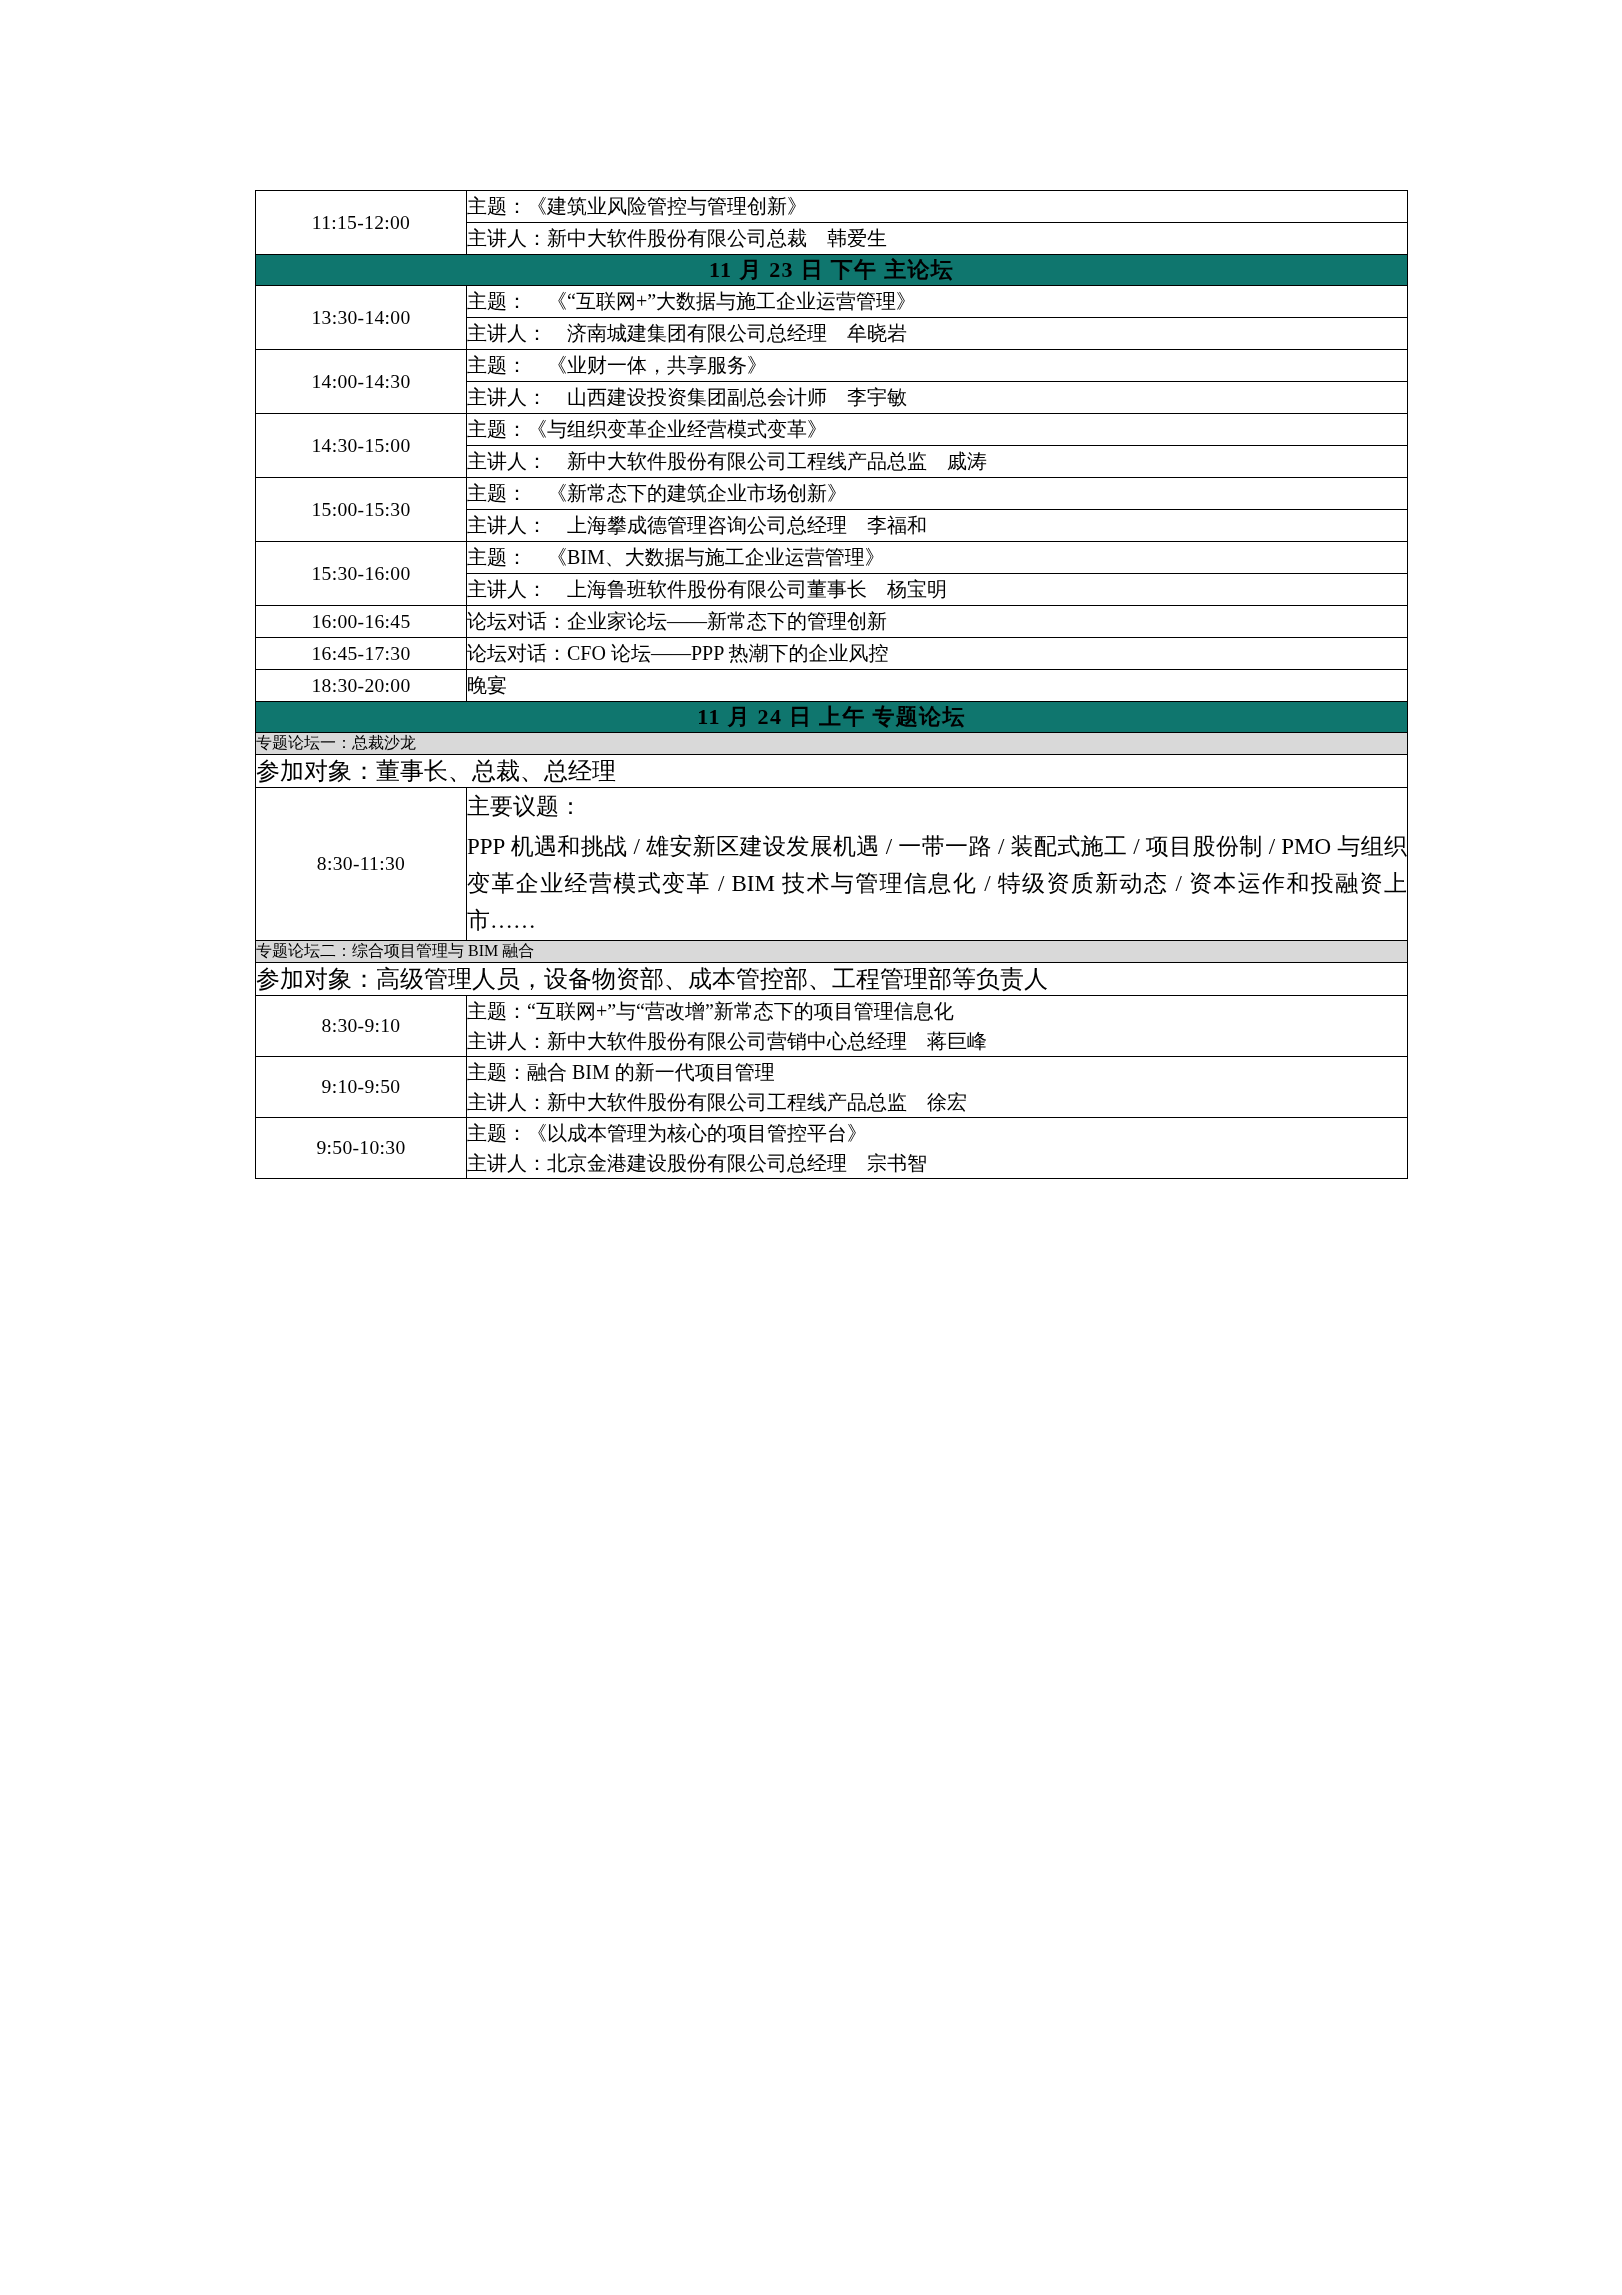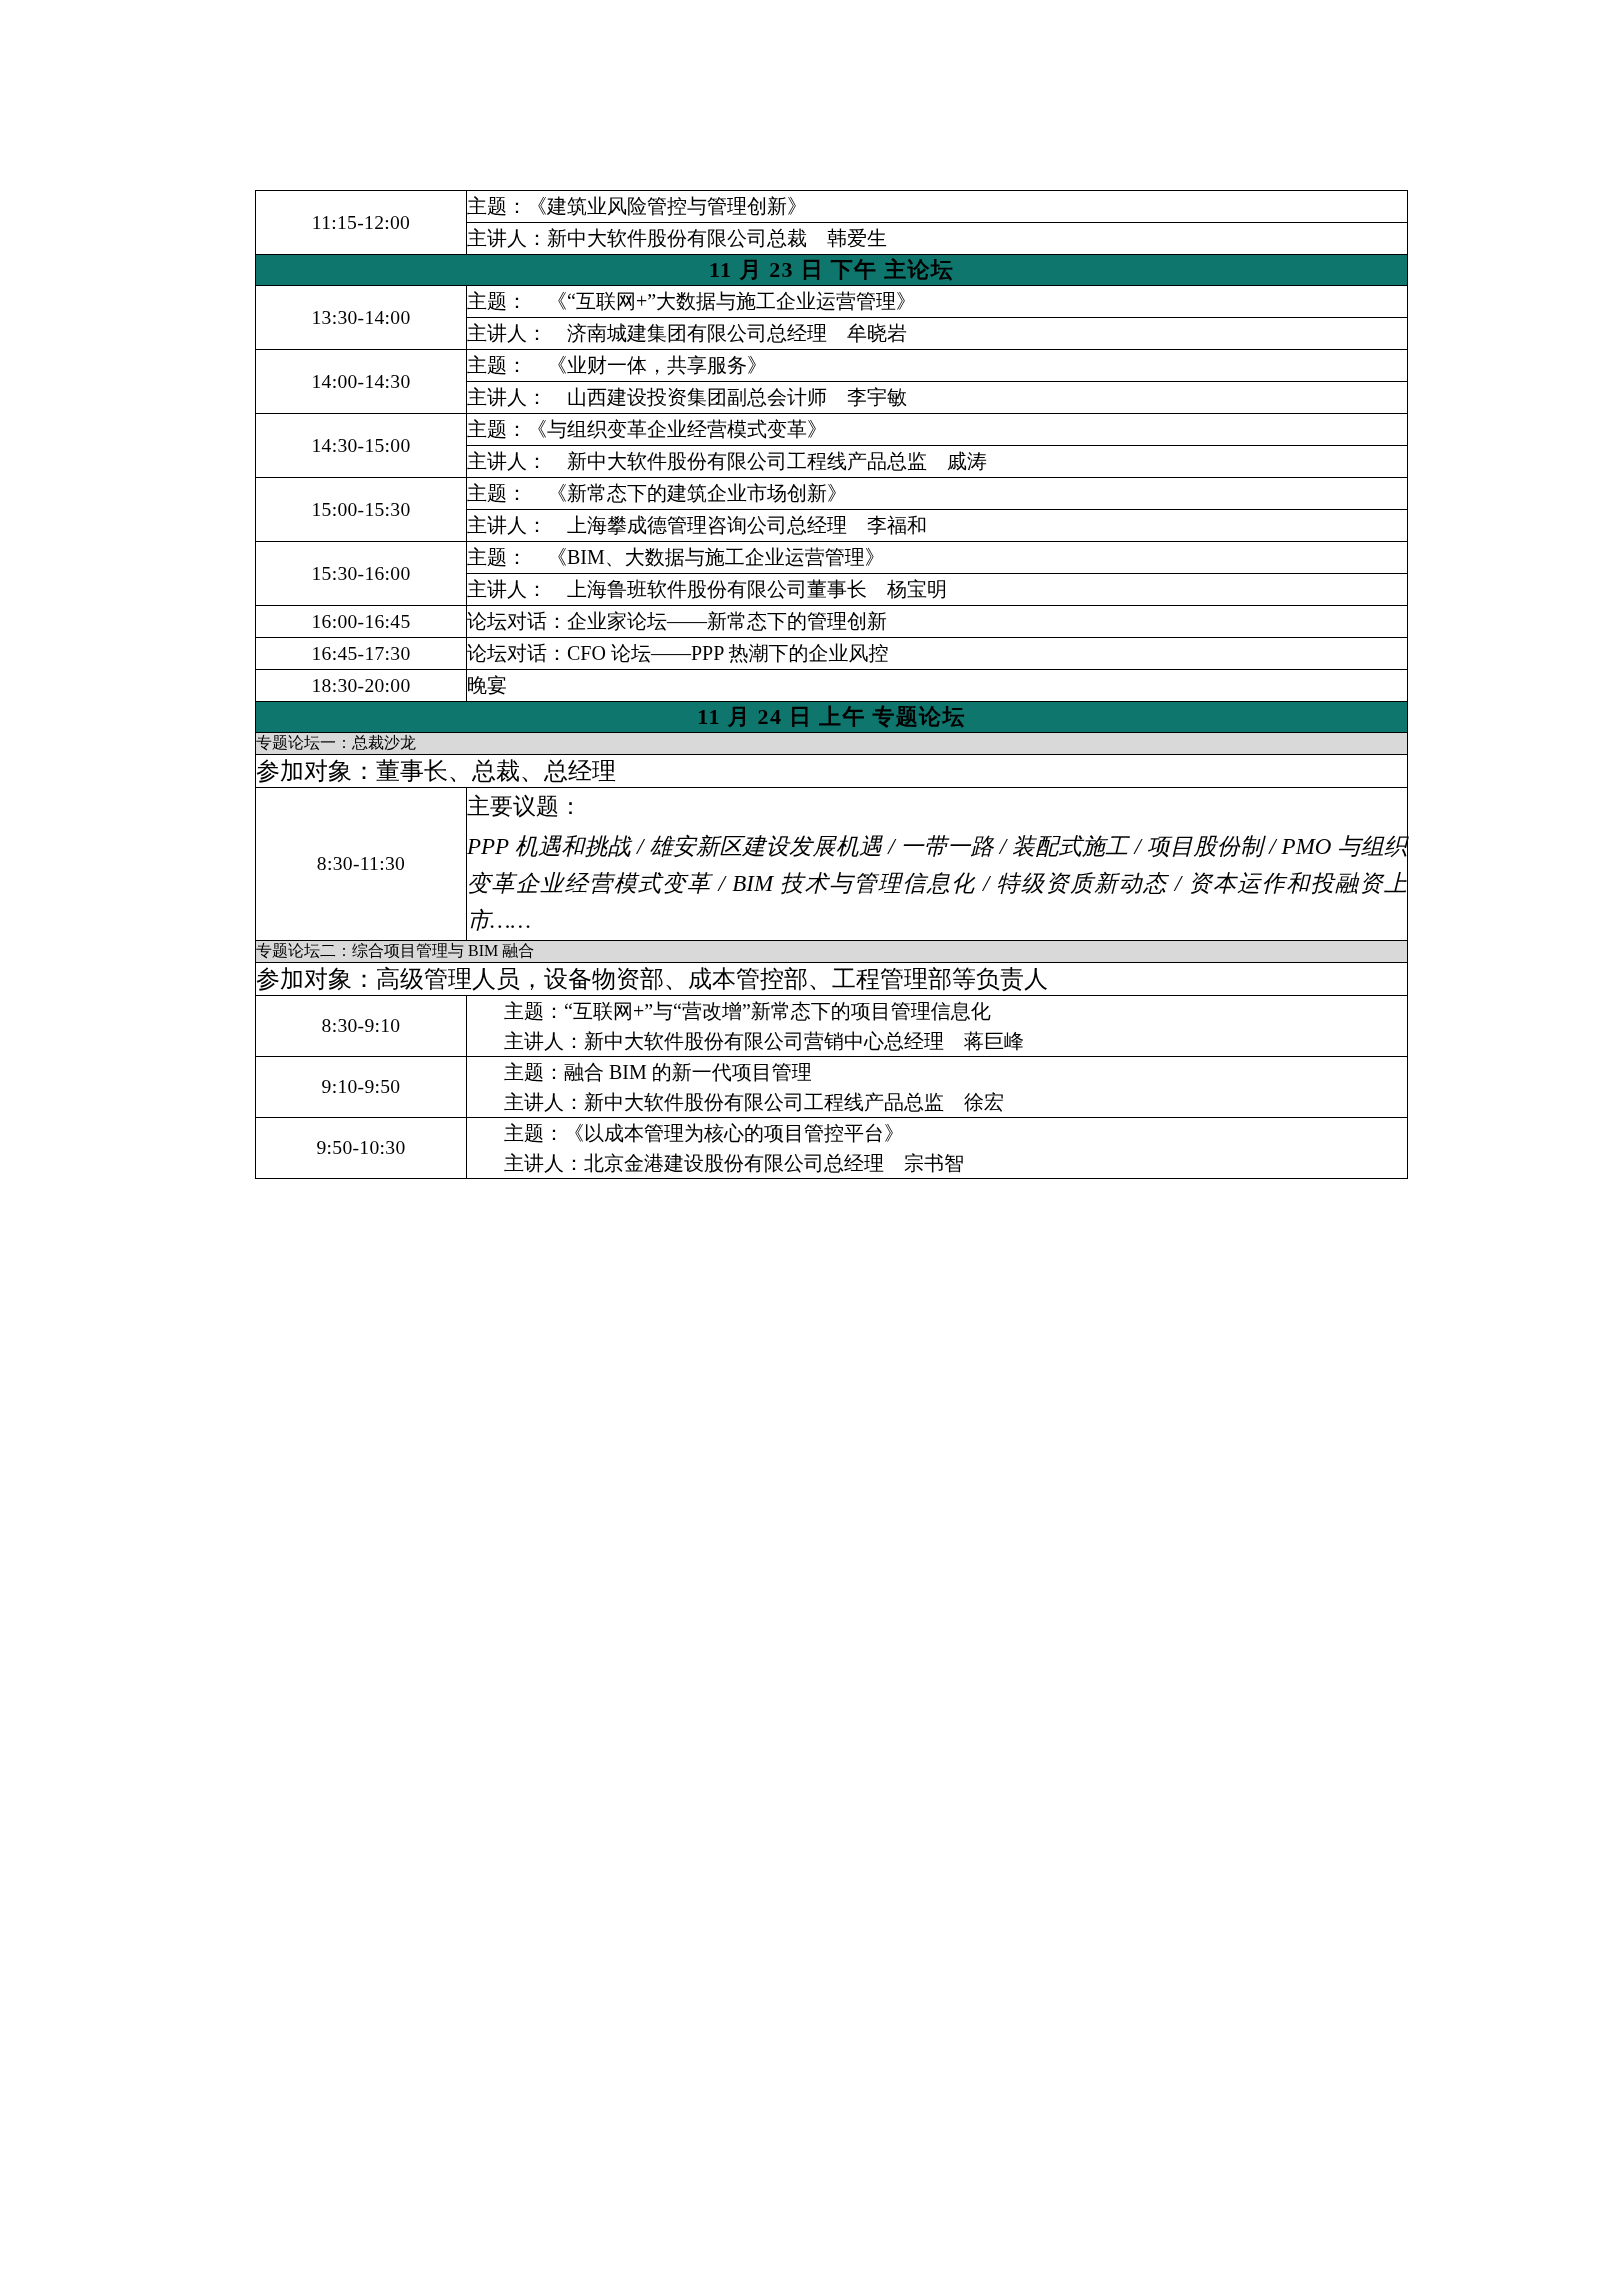--- a/index.html
+++ b/index.html
@@ -68,28 +68,27 @@
   }
   .multi {
     font-size: 23px;
     padding: 10.5px 17px 11.8px 17px;
     line-height: 1.62;
   }
   .multi .lead { margin-bottom: 2.6px; }
   .multi .justified {
     text-align: justify;
     text-justify: inter-ideograph;
-    font-style: italic;
   }
   .two-line {
     font-size: 20px;
     padding: 7.9px 17px 9.2px 17px;
     line-height: 1.5;
   }
-  .two-line div { white-space: nowrap; margin-left: 37px; }
+  .two-line div { white-space: nowrap; }
   .nowrap { white-space: nowrap; }
 </style>
 </head>
 <body>
 
 <div class="page">
   <table class="agenda">
     <colgroup>
       <col class="col-time">
       <col class="col-body">

